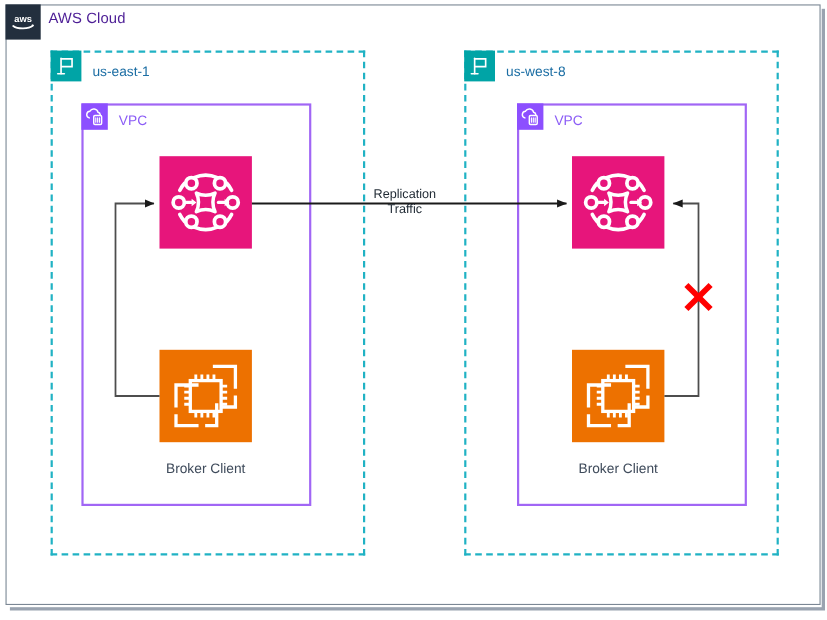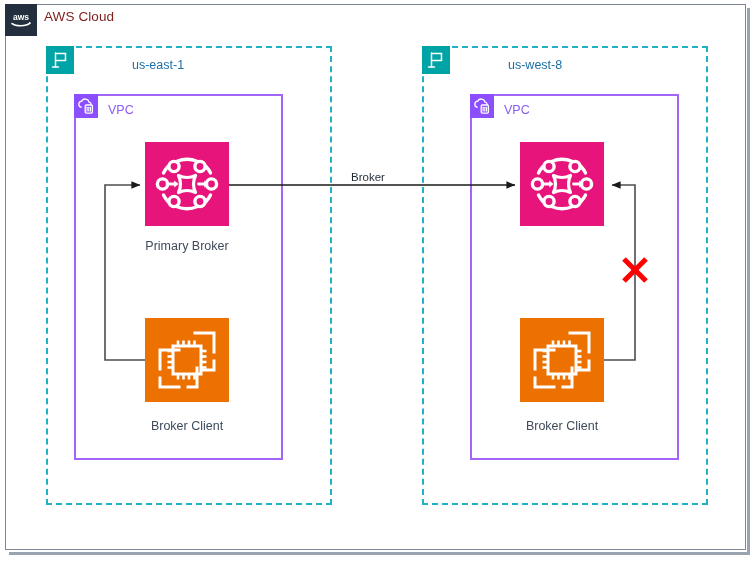--- a/index.html
+++ b/index.html
@@ -57,21 +57,21 @@
     box-sizing: border-box;
     display: flex;
     align-items: center;
     justify-content: center;
   }
   .cloud-title {
     position: absolute;
     left: 44px;
     top: 9px;
     font-size: 13.5px;
-    color: #7f1d1d;
+    color: #4c1d95;
     letter-spacing: 0.1px;
     white-space: nowrap;
   }
 
   
   .region-box {
     position: absolute;
     box-sizing: border-box;
     border: 2px dashed #20b2c4;
     background: transparent;
@@ -84,21 +84,20 @@
     box-sizing: border-box;
     display: flex;
     align-items: center;
     justify-content: center;
   }
   .region-label {
     position: absolute;
     font-size: 12.5px;
     color: #1c6ea4;
     white-space: nowrap;
-    margin-left: 48px;
   }
 
   
   .vpc-box {
     position: absolute;
     box-sizing: border-box;
     border: 2px solid #a166f5;
     background: transparent;
   }
   .vpc-icon {
@@ -214,21 +213,20 @@
       </g>
       <path d="M24.5 24.5 Q33 28.5 41.5 24.5 Q37.5 33 41.5 41.5 Q33 37.5 24.5 41.5 Q28.5 33 24.5 24.5 Z" stroke="#ffffff" stroke-width="3.2" fill="none" stroke-linejoin="round"></path>
       <g stroke="#ffffff" stroke-width="2.8" stroke-linecap="round">
         <line x1="14.6" y1="33" x2="21.5" y2="33"></line>
         <line x1="44.5" y1="33" x2="51.4" y2="33"></line>
       </g>
       <path d="M20.2 29.6 L24.6 33 L20.2 36.4 Z" fill="#ffffff"></path>
       <path d="M50.2 29.6 L54.6 33 L50.2 36.4 Z" fill="#ffffff"></path>
     </svg>
   </div>
-  <div class="node-label" style="left:105px; top:239px; width:164px;">Primary Broker</div>
 
   <div class="node-icon icon-ec2" style="left:145px; top:318px;">
     <svg width="66" height="66" viewBox="0 0 66 66" aria-hidden="true">
       <path d="M41 6 L60 6 L60 25" stroke="#ffffff" stroke-width="3" fill="none" stroke-linecap="square" stroke-linejoin="miter"></path>
       <path d="M60 34 L60 43 L49 43" stroke="#ffffff" stroke-width="3" fill="none" stroke-linecap="square" stroke-linejoin="miter"></path>
       <path d="M25 23 L6 23 L6 42" stroke="#ffffff" stroke-width="3" fill="none" stroke-linecap="square" stroke-linejoin="miter"></path>
       <path d="M6 51 L6 60 L25 60" stroke="#ffffff" stroke-width="3" fill="none" stroke-linecap="square" stroke-linejoin="miter"></path>
       <path d="M34 60 L43 60 L43 41" stroke="#ffffff" stroke-width="3" fill="none" stroke-linecap="square" stroke-linejoin="miter"></path>
       <rect x="19" y="19" width="28" height="28" stroke="#ffffff" stroke-width="3" fill="none"></rect>
       <g stroke="#ffffff" stroke-width="2.6" stroke-linecap="butt">
@@ -355,16 +353,17 @@
       <path d="M604 360 L635 360 L635 185 L612 185" stroke="#4d4d4d" stroke-width="1.6" fill="none" stroke-linejoin="miter" marker-end="url(#arrow-l)"></path>
     </g>
 
     <g stroke="#ff0000" stroke-width="5.2" stroke-linecap="butt">
       <line x1="624" y1="259" x2="646" y2="281"></line>
       <line x1="646" y1="259" x2="624" y2="281"></line>
     </g>
   </svg>
 
   <div class="edge-label" style="left:291px; top:170px; width:154px;">
-    <div>Broker</div>
+    <div>Replication</div>
+    <div>Traffic</div>
   </div>
 
 </div>
 
 </body></html>

